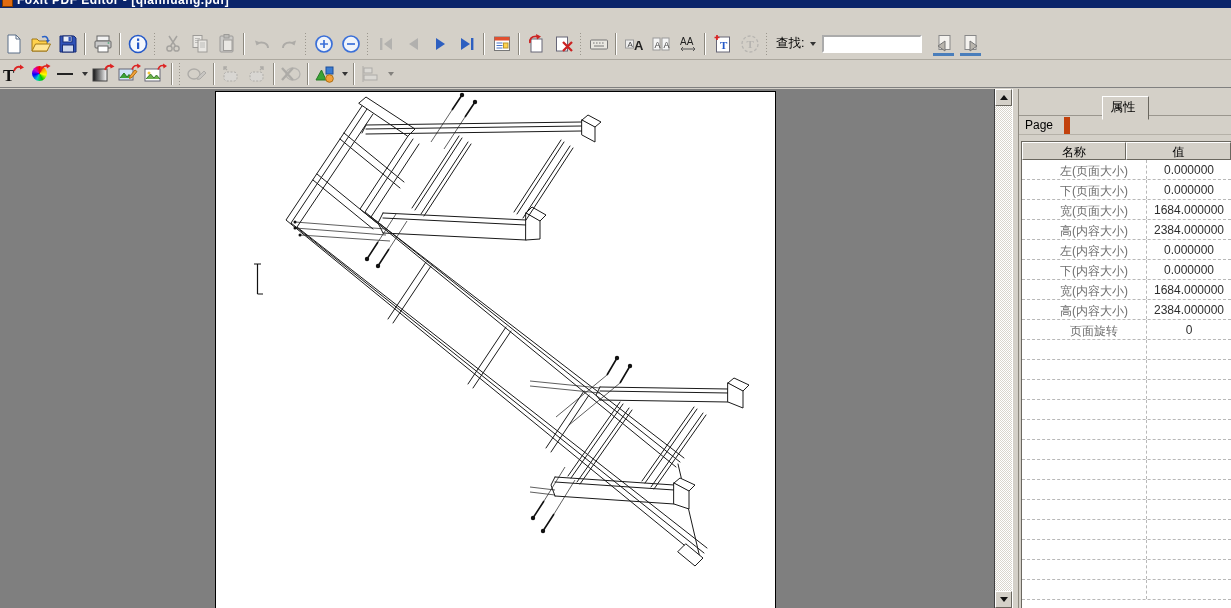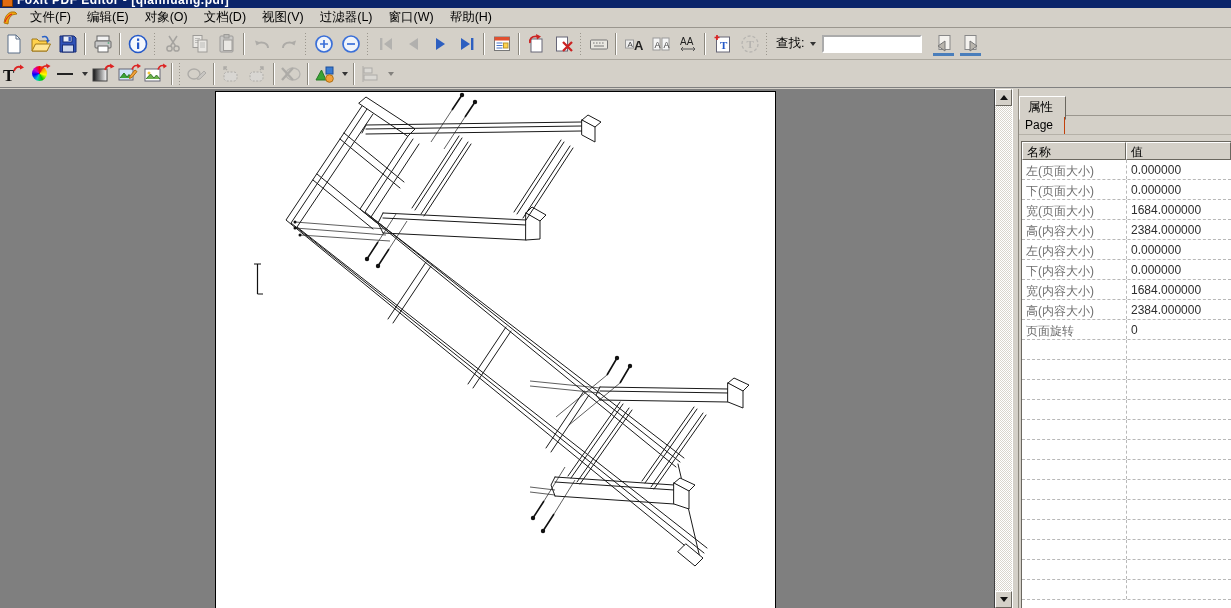--- a/index.html
+++ b/index.html
@@ -43,62 +43,48 @@
   
   .vscroll { width:18px; height:100%; background:#efede7;
              background-image:repeating-conic-gradient(#ffffff 0 25%, #d9d5cc 0 50%); background-size:2px 2px;
              border-left:1px solid #404040; display:flex; flex-direction:column; justify-content:space-between; }
   .sbtn { width:17px; height:17px; background:#d4d0c8; border:1px solid; border-color:#fff #6a675f #6a675f #fff; display:flex; align-items:center; justify-content:center; }
   .arr-up { width:0;height:0;border-left:4px solid transparent;border-right:4px solid transparent;border-bottom:5px solid #111; }
   .arr-dn { width:0;height:0;border-left:4px solid transparent;border-right:4px solid transparent;border-top:5px solid #111; }
 
   
   .splitter { width:7px; height:100%; background:#d4d0c8; border-left:1px solid #fff; border-right:1px solid #8d897f; }
-  .panel { position:relative; width:212px; height:100%; background:#d4d0c8; }
+  .panel { position:relative; width:212px; height:100%; background:#d4d0c8;text-align:center; }
   .ptab1row { margin-top:7px; height:20px; border-bottom:1px solid #9a968e; }
   .ptab1 { display:inline-block; padding:2px 12px 3px 8px; background:#d4d0c8; border:1px solid; border-color:#fff #6a675f transparent #fff; font-size:12.5px; }
   .ptab2row { height:19px; border-bottom:1px solid #b5b1a8; display:flex; align-items:flex-end; }
-  .ptab2 { display:inline-block; padding:1px 11px 2px 6px; font-size:12px; border-right:1px solid #c2410c; height:17px; }
+  .ptab2 { display:inline-block; padding:1px 11px 2px 6px; font-size:12px; border-right:6px solid #c2410c; height:17px; }
   .grid { position:absolute; left:2px; right:0; top:52px; bottom:0; background:#fff; border-left:1px solid #6a675f; border-top:1px solid #6a675f; overflow:hidden; }
   .ghead { display:flex; height:18px; }
   .ghead .hc { background:#d4d0c8; border:1px solid; border-color:#fff #6a675f #6a675f #fff; font-size:12px; padding:1px 4px; }
   .hc.c1 { width:104px; } .hc.c2 { flex:1; }
   .grow { display:flex; height:20px; border-bottom:1px dashed #b8b8b8; }
   .grow .gc { padding:3px 4px 0 4px; font-size:12px; overflow:hidden; white-space:nowrap; }
-  .gc.c1 { width:104px; color:#6e6e6e; }
+  .gc.c1 { width:104px; color:#6e6e6e;margin-left:20px; }
   .gc.c2 { flex:1; border-left:1px dashed #b8b8b8; color:#2e2e2e; }
 
   
   .watermark { position:absolute; left:903px; top:518px; width:220px; height:90px; z-index:60; pointer-events:none; }
   .wm-text { position:absolute; left:62px; top:6px; font-size:62px; line-height:1; color:#ffffff; letter-spacing:4px; -webkit-text-stroke:.6px #c9c9c9; }
 </style>
 </head>
 <body>
 
 <div class="window">
 
   <div class="titlebar">
     <span class="appicon"></span>
     <span class="ttext">Foxit PDF Editor - [qianhuang.pdf]</span>
   </div>
 
-  <div class="menubar">
-    <svg class="docicon" viewBox="0 0 17 16">
-      <path d="M2,13 Q3,4 9,2 Q14,1 15,4 Q10,4 8,7 Q6,10 6,14 Z" fill="#f2a50c" stroke="#a36a00" stroke-width="0.8"></path>
-      <path d="M3,12 Q5,6 10,4" fill="none" stroke="#d22" stroke-width="1.1"></path>
-    </svg>
-    <span class="menu-item">文件(F)</span>
-    <span class="menu-item">编辑(E)</span>
-    <span class="menu-item">对象(O)</span>
-    <span class="menu-item">文档(D)</span>
-    <span class="menu-item">视图(V)</span>
-    <span class="menu-item">过滤器(L)</span>
-    <span class="menu-item">窗口(W)</span>
-    <span class="menu-item">帮助(H)</span>
-  </div>
 
   <div class="tb tb1">
     <div class="tbtn">
         <svg width="22" height="22" viewBox="0 0 22 22">
           <path d="M5,2 h8 l4,4 v14 H5 Z" fill="#fff" stroke="#5a6f88"></path>
           <path d="M13,2 v4 h4" fill="none" stroke="#5a6f88"></path>
         </svg>
       </div>
     <div class="tbtn">
         <svg width="22" height="22" viewBox="0 0 22 22">

